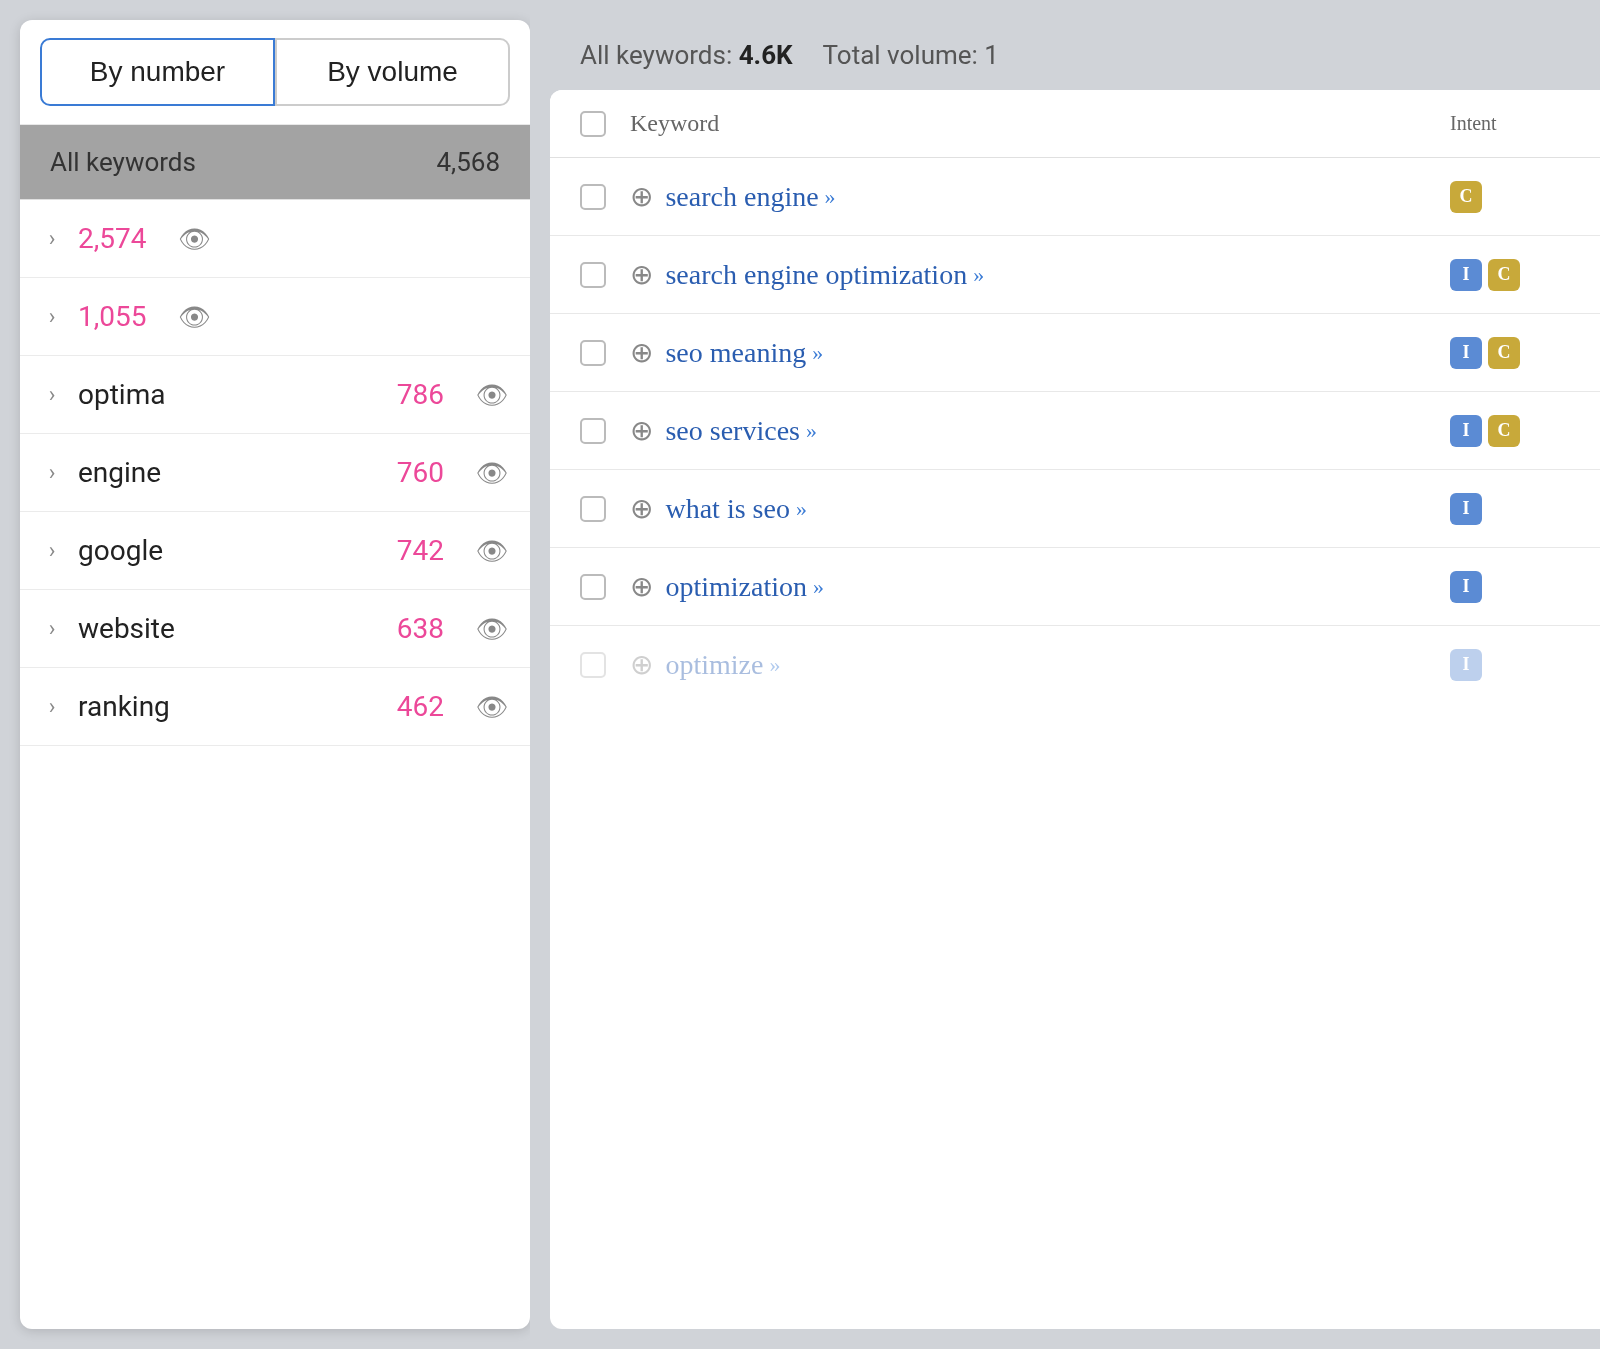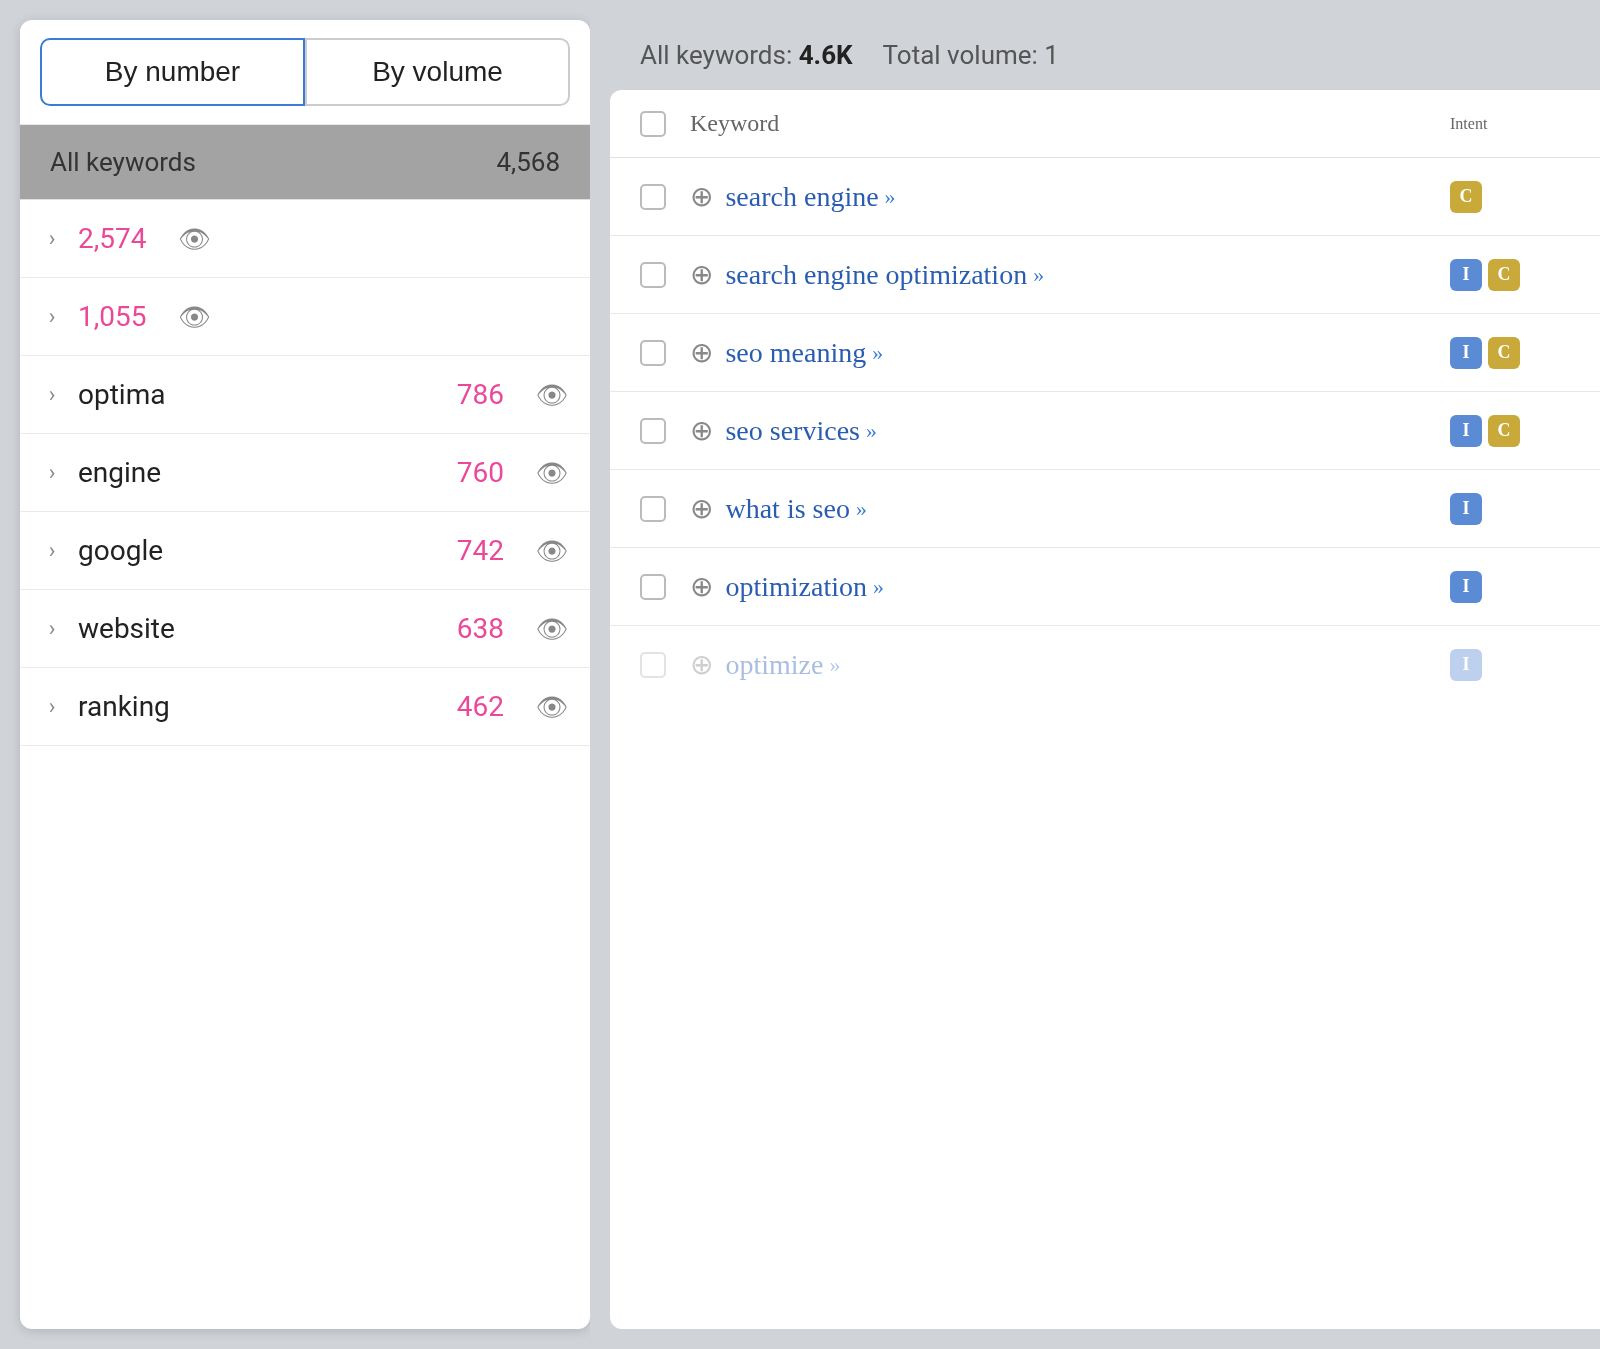--- a/index.html
+++ b/index.html
@@ -8,21 +8,21 @@
       font-family: -apple-system, BlinkMacSystemFont, 'Segoe UI', Roboto, sans-serif;
       background: #d0d3d8;
       width: 1600px;
       height: 1349px;
       overflow: hidden;
       display: flex;
     }
 
     
     .left-panel {
-      width: 570px;
+      width: 510px;
       background: #fff;
       border-radius: 12px;
       margin: 20px 0 20px 20px;
       box-shadow: 0 2px 12px rgba(0,0,0,0.15);
       display: flex;
       flex-direction: column;
       overflow: hidden;
     }
 
     .toggle-bar {
@@ -181,21 +181,21 @@
 
     .col-keyword {
       flex: 1;
       font-size: 24px;
       color: #666;
       font-weight: 400;
     }
 
     .col-intent {
       width: 120px;
-      font-size: 16px;
+      font-size: 20px;
       color: #666;
       font-weight: 400;
     }
 
     
     .table-row {
       display: flex;
       align-items: center;
       padding: 22px 30px;
       border-bottom: 1px solid #e8e8e8;

